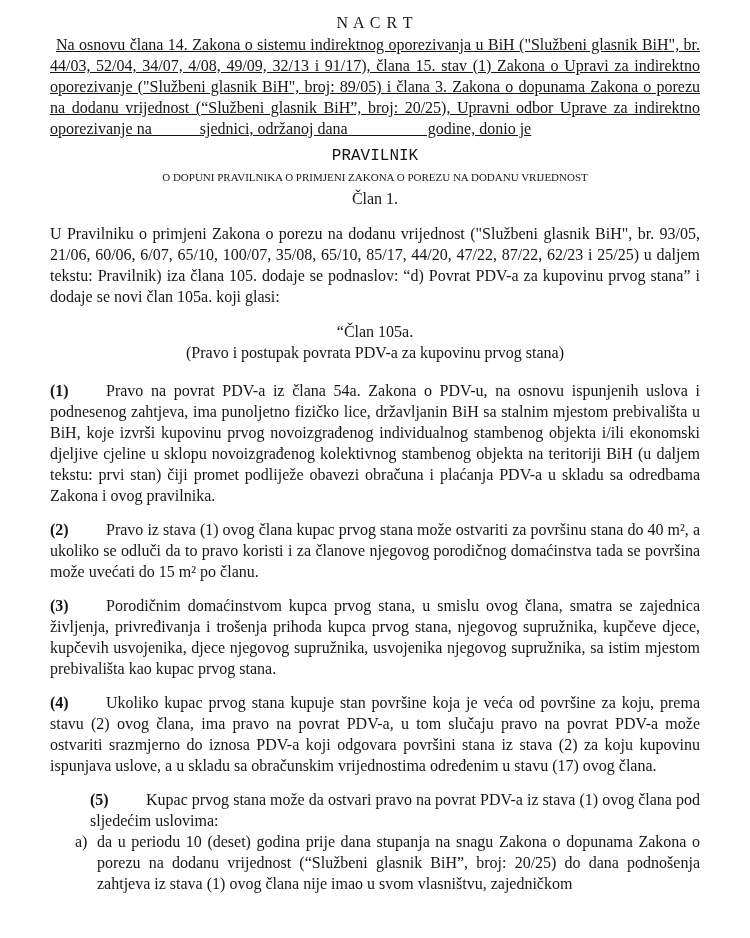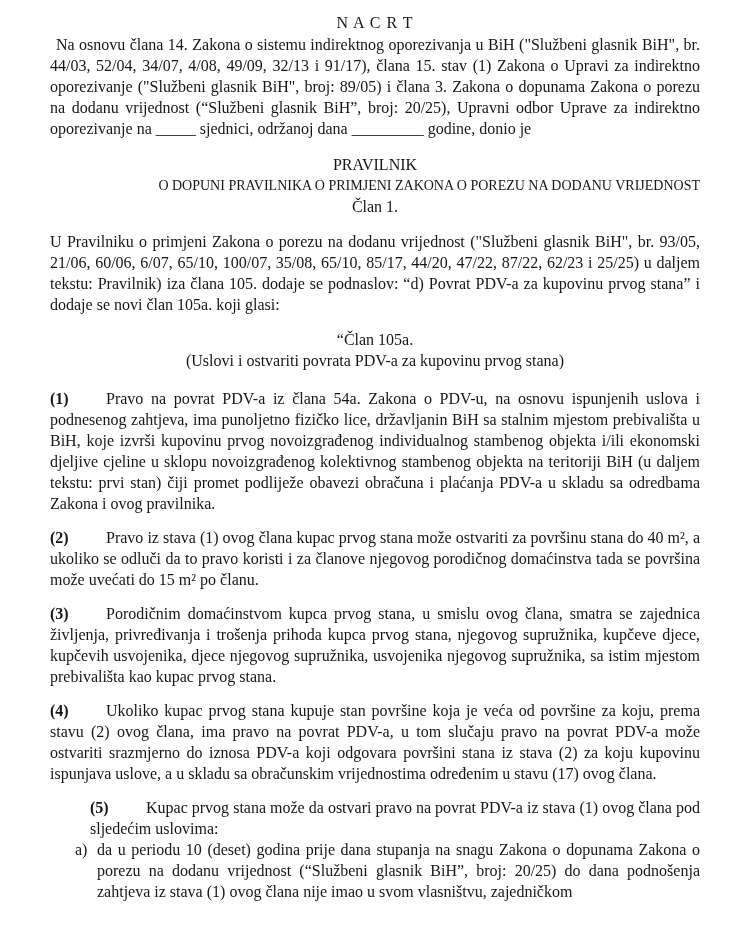--- a/index.html
+++ b/index.html
@@ -27,27 +27,27 @@
   .center { text-align: center; }
   .just   { text-align: justify; }
   p { margin: 0; }
 
   .draft-label {
     letter-spacing: 1px;
     margin-bottom: 1px;
   }
   .preamble {
     text-indent: 6px;
-    margin-bottom: 15px;
+    margin-bottom: 7px;
+    text-decoration: underline;
   }
-  .doc-title { margin-top: 0; }
+  .doc-title { margin-top: 0; font-family: Liberation Mono, monospace; }
   .doc-subtitle {
-    font-size: 14px;
+    font-size: 11px;
     white-space: nowrap;
-    text-align: right;
   }
   .article-heading {
     margin-bottom: 14px;
   }
   .article1-text { }
   .a105-heading { margin-top: 14px; }
   .a105-subheading { margin-bottom: 17px; }
 
   .npara { margin-bottom: 13px; }
   .npara .pnum {
@@ -81,21 +81,21 @@
   <div class="center doc-title">PRAVILNIK</div>
 
   <div class="center doc-subtitle">O DOPUNI PRAVILNIKA O PRIMJENI ZAKONA O POREZU NA DODANU VRIJEDNOST</div>
 
   <div class="center article-heading">Član 1.</div>
 
   <p class="just article1-text">U Pravilniku o primjeni Zakona o porezu na dodanu vrijednost ("Službeni glasnik BiH", br. 93/05, 21/06, 60/06, 6/07, 65/10, 100/07, 35/08, 65/10, 85/17, 44/20, 47/22, 87/22, 62/23 i 25/25)  u daljem tekstu: Pravilnik) iza člana 105. dodaje se podnaslov: “d) Povrat PDV-a za kupovinu prvog stana” i dodaje se novi član 105a. koji glasi:</p>
 
   <div class="center a105-heading">“Član 105a.</div>
 
-  <div class="center a105-subheading">(Uslovi i ostvariti povrata PDV-a za kupovinu prvog stana)</div>
+  <div class="center a105-subheading">(Pravo i postupak povrata PDV-a za kupovinu prvog stana)</div>
 
   <p class="just npara">
     <span class="pnum">(1)</span><span>Pravo na povrat PDV-a iz člana 54a. Zakona o PDV-u, na osnovu ispunjenih uslova i podnesenog zahtjeva, ima punoljetno fizičko lice, državljanin BiH sa stalnim mjestom prebivališta u BiH, koje izvrši kupovinu prvog novoizgrađenog individualnog stambenog objekta i/ili ekonomski djeljive cjeline u sklopu novoizgrađenog kolektivnog stambenog objekta na teritoriji BiH (u daljem tekstu: prvi stan) čiji promet podliježe obavezi obračuna i plaćanja PDV-a u skladu sa odredbama Zakona i ovog pravilnika.</span>
   </p>
 
   <p class="just npara">
     <span class="pnum">(2)</span><span>Pravo iz stava (1) ovog člana kupac prvog stana može ostvariti za površinu stana do 40 m², a ukoliko se odluči da to pravo koristi i za članove njegovog porodičnog domaćinstva tada se površina može uvećati do 15 m² po članu.</span>
   </p>
 
   <p class="just npara">

